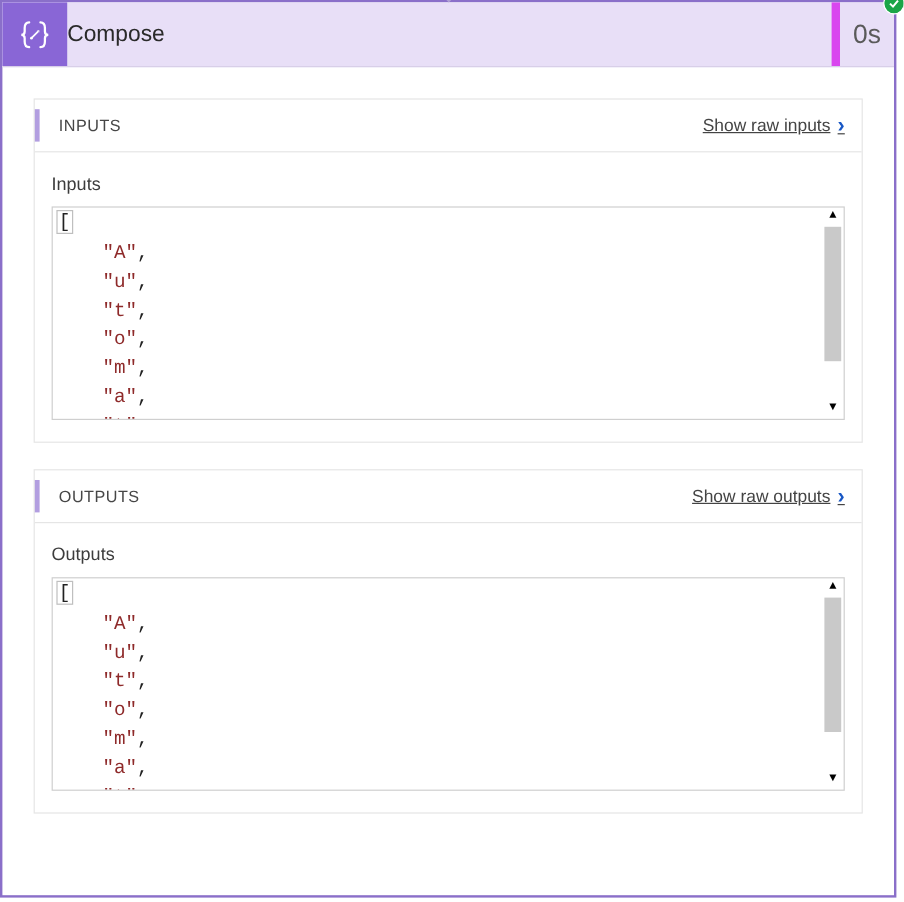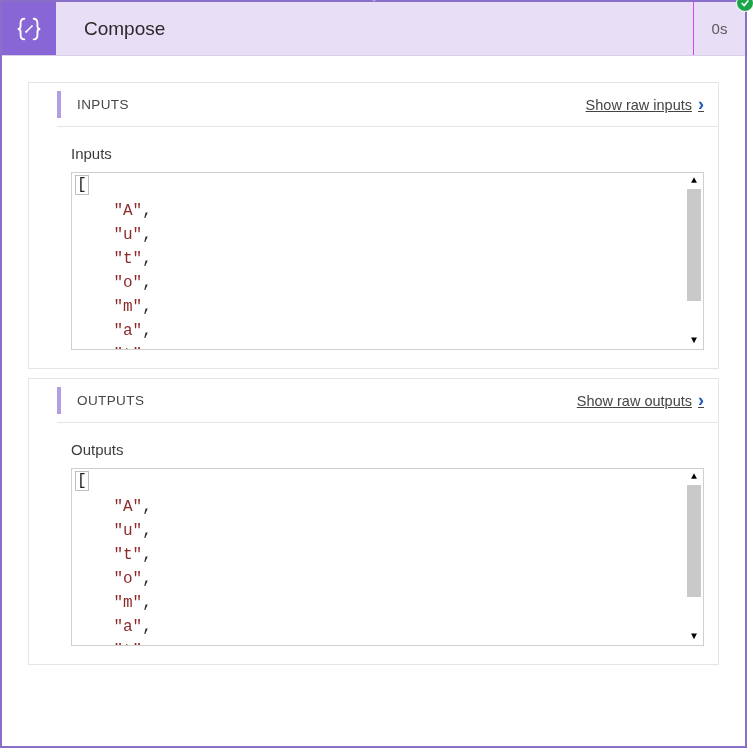--- a/index.html
+++ b/index.html
@@ -29,32 +29,32 @@
     background: #8966d6;
     display: flex;
     align-items: center;
     justify-content: center;
   }
   .header-icon svg { width: 30px; height: 30px; }
   .header-title {
     flex: 1;
     display: flex;
     align-items: center;
-    padding-left: 28px;
+    padding-left: 0;
     font-size: 19px;
     color: #2a2a2a;
   }
   .header-right {
     width: 52px;
     display: flex;
     align-items: center;
     justify-content: center;
-    font-size: 15px;
+    font-size: 22px;
     color: #5a5a5a;
-    border-left: 1px solid #d946ef;
+    border-left: 7px solid #d946ef;
   }
   .badge {
     position: absolute;
     right: -9px;
     top: -8px;
     width: 18px; height: 18px;
     border-radius: 50%;
     background: #1aa548;
     border: 1px solid #fff;
     display: flex; align-items: center; justify-content: center;
@@ -67,23 +67,22 @@
     width: 0; height: 0;
     border-left: 8px solid transparent;
     border-right: 8px solid transparent;
     border-top: 8px solid #b0a1d4;
   }
   .content {
     padding: 26px 26px 0 26px;
   }
   .panel {
     border: 1px solid #e5e5e5;
-    margin-bottom: 9px;
+    margin-bottom: 22px;
     background: #fff;
-    padding-left: 28px;
   }
   .panel-header {
     height: 44px;
     display: flex;
     align-items: center;
     justify-content: space-between;
     padding: 0 14px 0 14px;
     border-bottom: 1px solid #e5e5e5;
     position: relative;
   }

